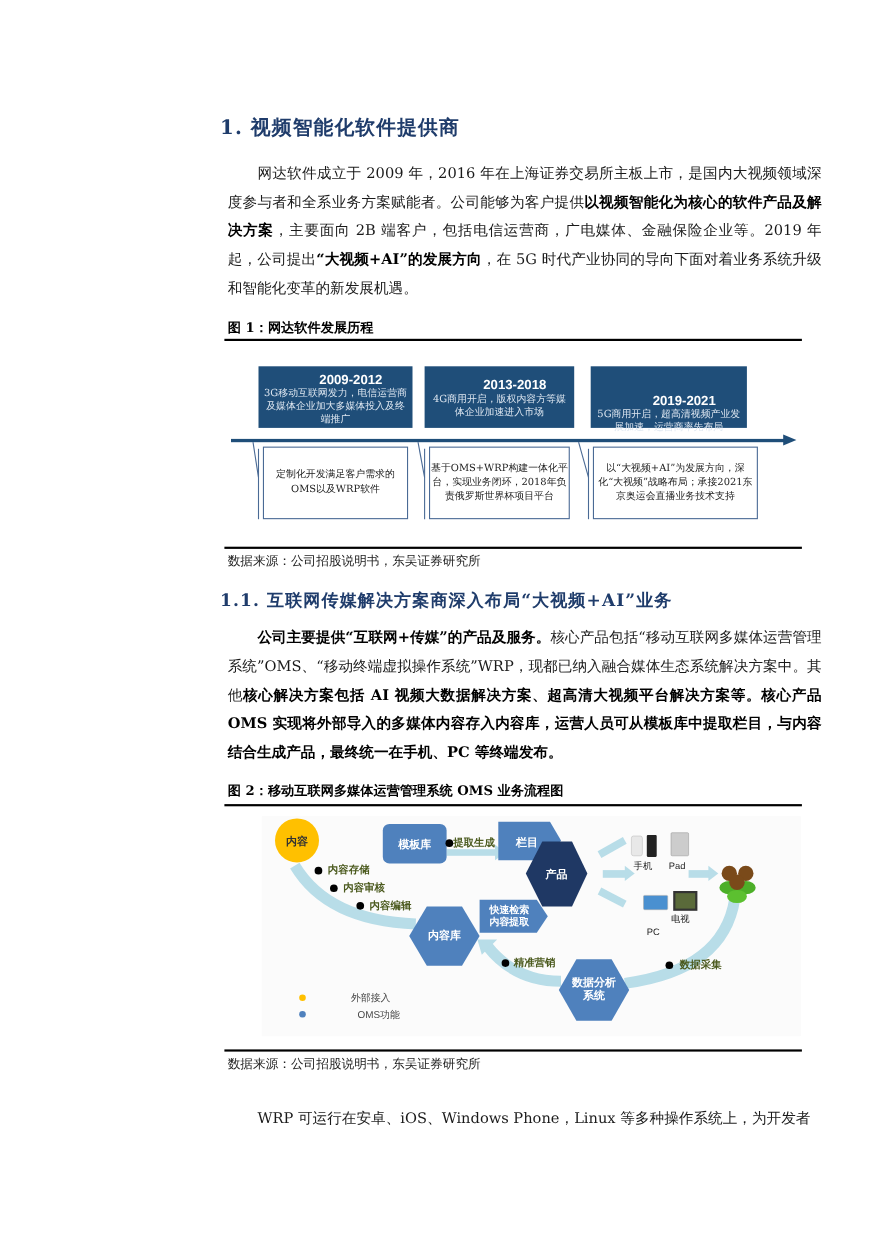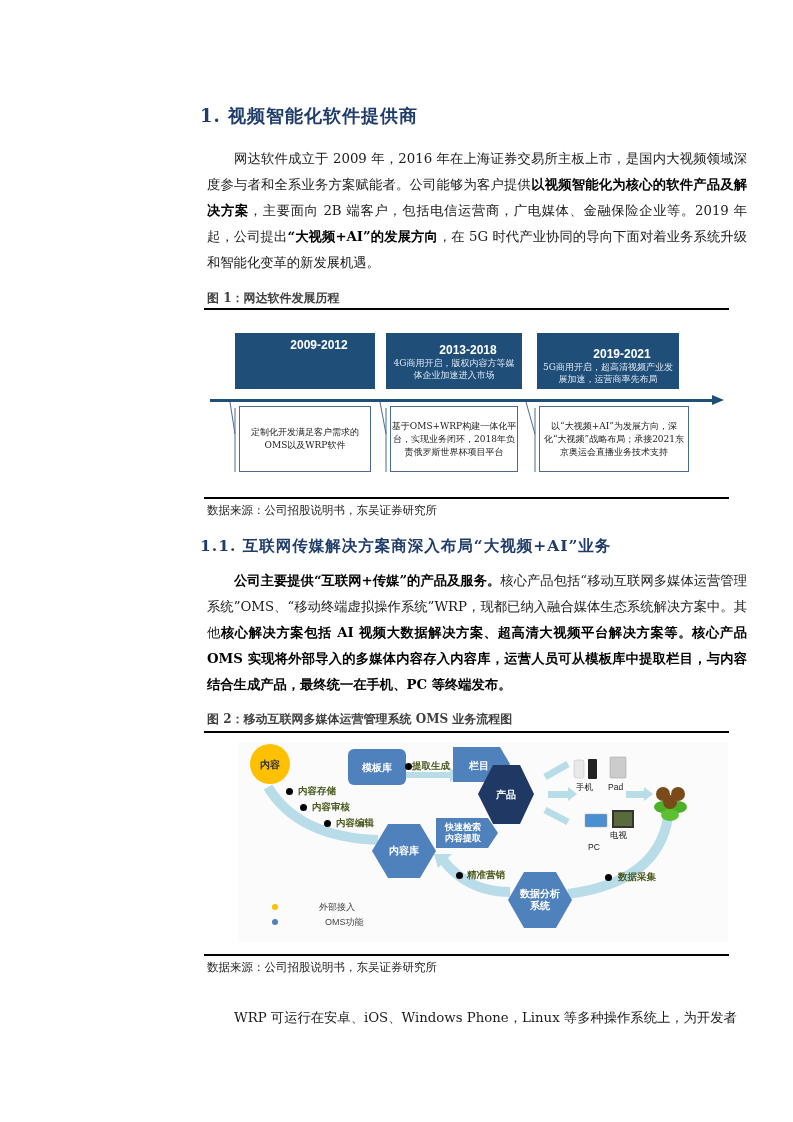--- a/index.html
+++ b/index.html
@@ -3,21 +3,21 @@
 <meta charset="utf-8">
 <style>
   html, body { margin:0; padding:0; background:#ffffff; }
   body { width:793px; height:1122px; position:relative; overflow:hidden;
          font-family:"DejaVu Serif","Liberation Serif",serif; color:#1a1a1a; }
   .abs { position:absolute; }
   .h1 { left:200px; top:104px; font-size:18px; font-weight:bold; color:#1f3c6b; letter-spacing:1px; }
   .para { left:207px; width:540px; font-size:13.3px; line-height:26px; text-align:justify; }
   .para b { font-weight:bold; color:#000; }
   .indent { text-indent:27px; }
-  .fig-title { left:207px; font-size:12px; font-weight:bold; color:#404040; }
+  .fig-title { left:207px; font-size:12px; font-weight:bold; color:#000000; }
   .rule { left:204px; width:525px; height:2px; background:#000; }
   .src { left:207px; font-size:11.5px; color:#222; }
 
   
   .tl-box { background:#1f4e79; color:#fff; text-align:center; }
   .tl-year { font-family:"Liberation Sans",sans-serif; font-weight:bold; font-size:12px; margin-top:5px;padding-left:28px; }
   .tl-desc { font-size:9px; line-height:12px; color:#dde6f0; padding:0 4px; }
   .tl-axis { left:210px; top:399px; width:504px; height:3px; background:#1f4e79; }
   .tl-arrow { left:712px; top:395px; width:0; height:0; border-top:5.5px solid transparent; border-bottom:5.5px solid transparent; border-left:12px solid #1f4e79; }
   .tl-note { border:1px solid #4a6a95; background:#fff; font-size:9px; line-height:13px; text-align:center; display:flex; align-items:center; justify-content:center; color:#222; }
@@ -37,27 +37,28 @@
 
 <div class="abs para indent" style="top:146px;">
   <span>网达软件成立于 2009 年，2016 年在上海证券交易所主板上市，是国内大视频领域深度参与者和全系业务方案赋能者。公司能够为客户提供</span><b>以视频智能化为核心的软件产品及解决方案</b><span>，主要面向 2B 端客户，包括电信运营商，广电媒体、金融保险企业等。2019 年起，公司提出</span><b>“大视频+AI”的发展方向</b><span>，在 5G 时代产业协同的导向下面对着业务系统升级和智能化变革的新发展机遇。</span>
 </div>
 
 <div class="abs fig-title" style="top:290px;">图 1：网达软件发展历程</div>
 <div class="abs rule" style="top:308px;"></div>
 
 <div class="abs tl-box" style="left:235px; top:333px; width:140px; height:56px;">
   <div class="tl-year">2009-2012</div>
+  <div class="tl-desc">3G移动互联网发力，电信运营商及媒体企业加大多媒体投入及终端推广</div>
 </div>
 <div class="abs tl-box" style="left:386px; top:333px; width:136px; height:56px;">
   <div class="tl-year" style="margin-top:10px;">2013-2018</div>
   <div class="tl-desc">4G商用开启，版权内容方等媒体企业加速进入市场</div>
 </div>
 <div class="abs tl-box" style="left:537px; top:333px; width:142px; height:56px;">
-  <div class="tl-year" style="margin-top:14px;">2019-2021</div>
+  <div class="tl-year" style="margin-top:24px;">2019-2021</div>
   <div class="tl-desc">5G商用开启，超高清视频产业发展加速，运营商率先布局</div>
 </div>
 
 <div class="abs tl-axis"></div>
 <div class="abs tl-arrow"></div>
 
 <svg class="abs" style="left:200px; top:400px;" width="540" height="80">
   <line x1="30" y1="2" x2="35" y2="34" stroke="#4a6a95" stroke-width="1"></line>
   <line x1="35" y1="8" x2="35" y2="72" stroke="#4a6a95" stroke-width="1"></line>
   <line x1="180" y1="2" x2="186" y2="34" stroke="#4a6a95" stroke-width="1"></line>

